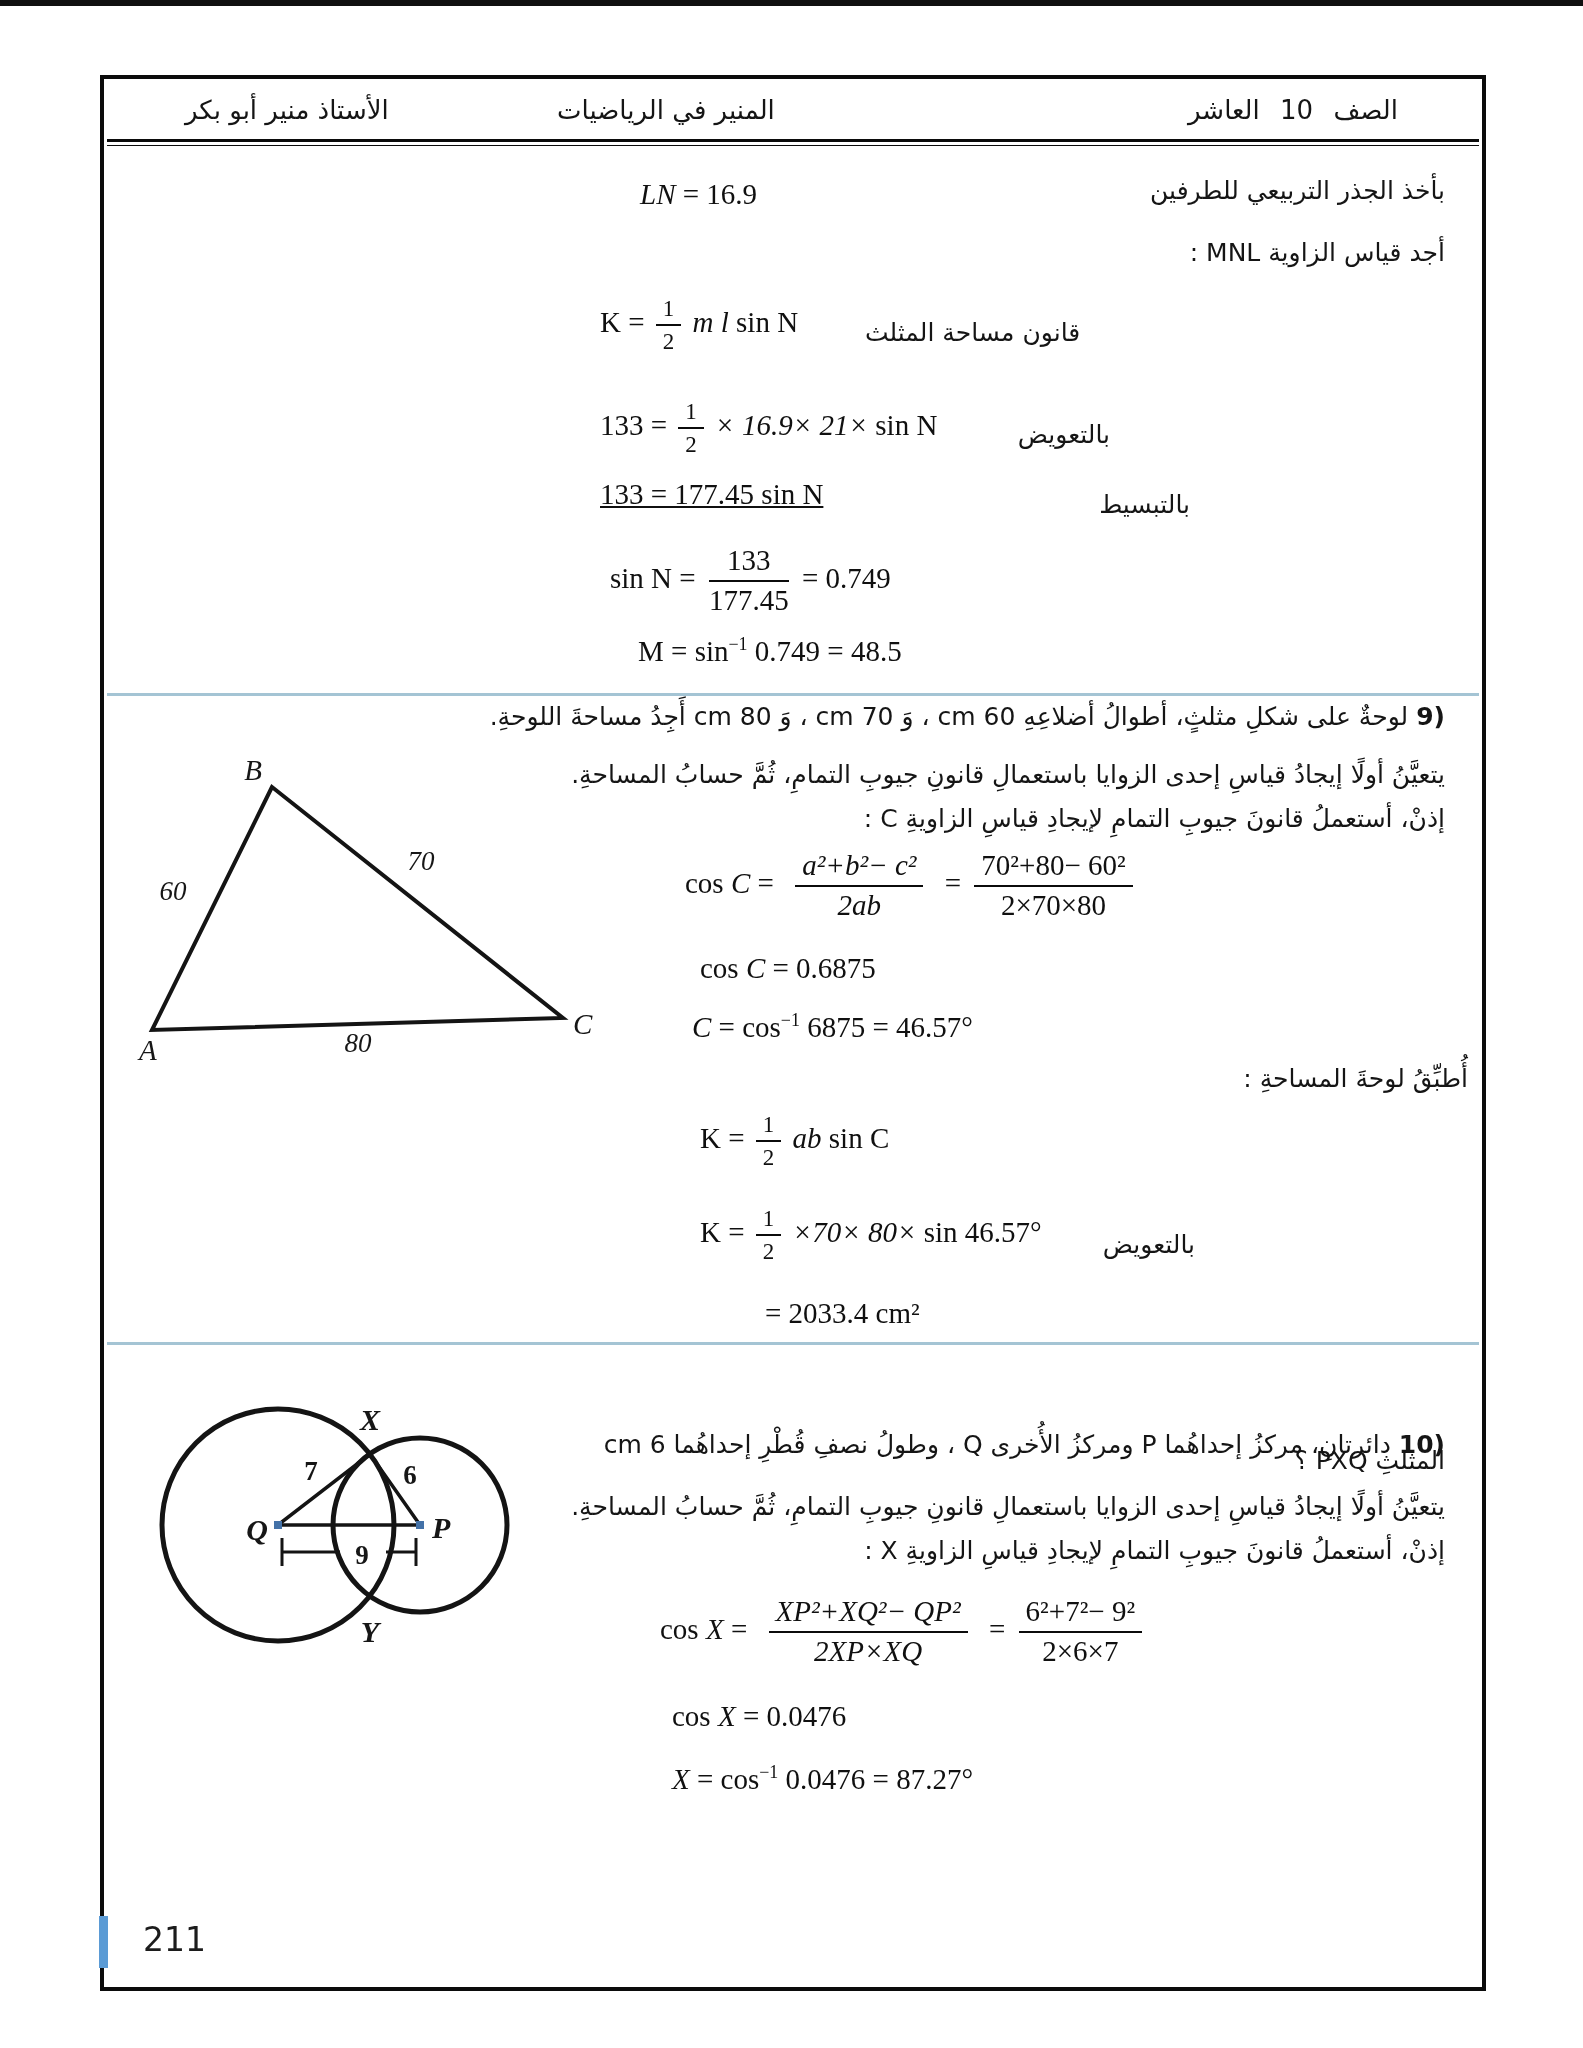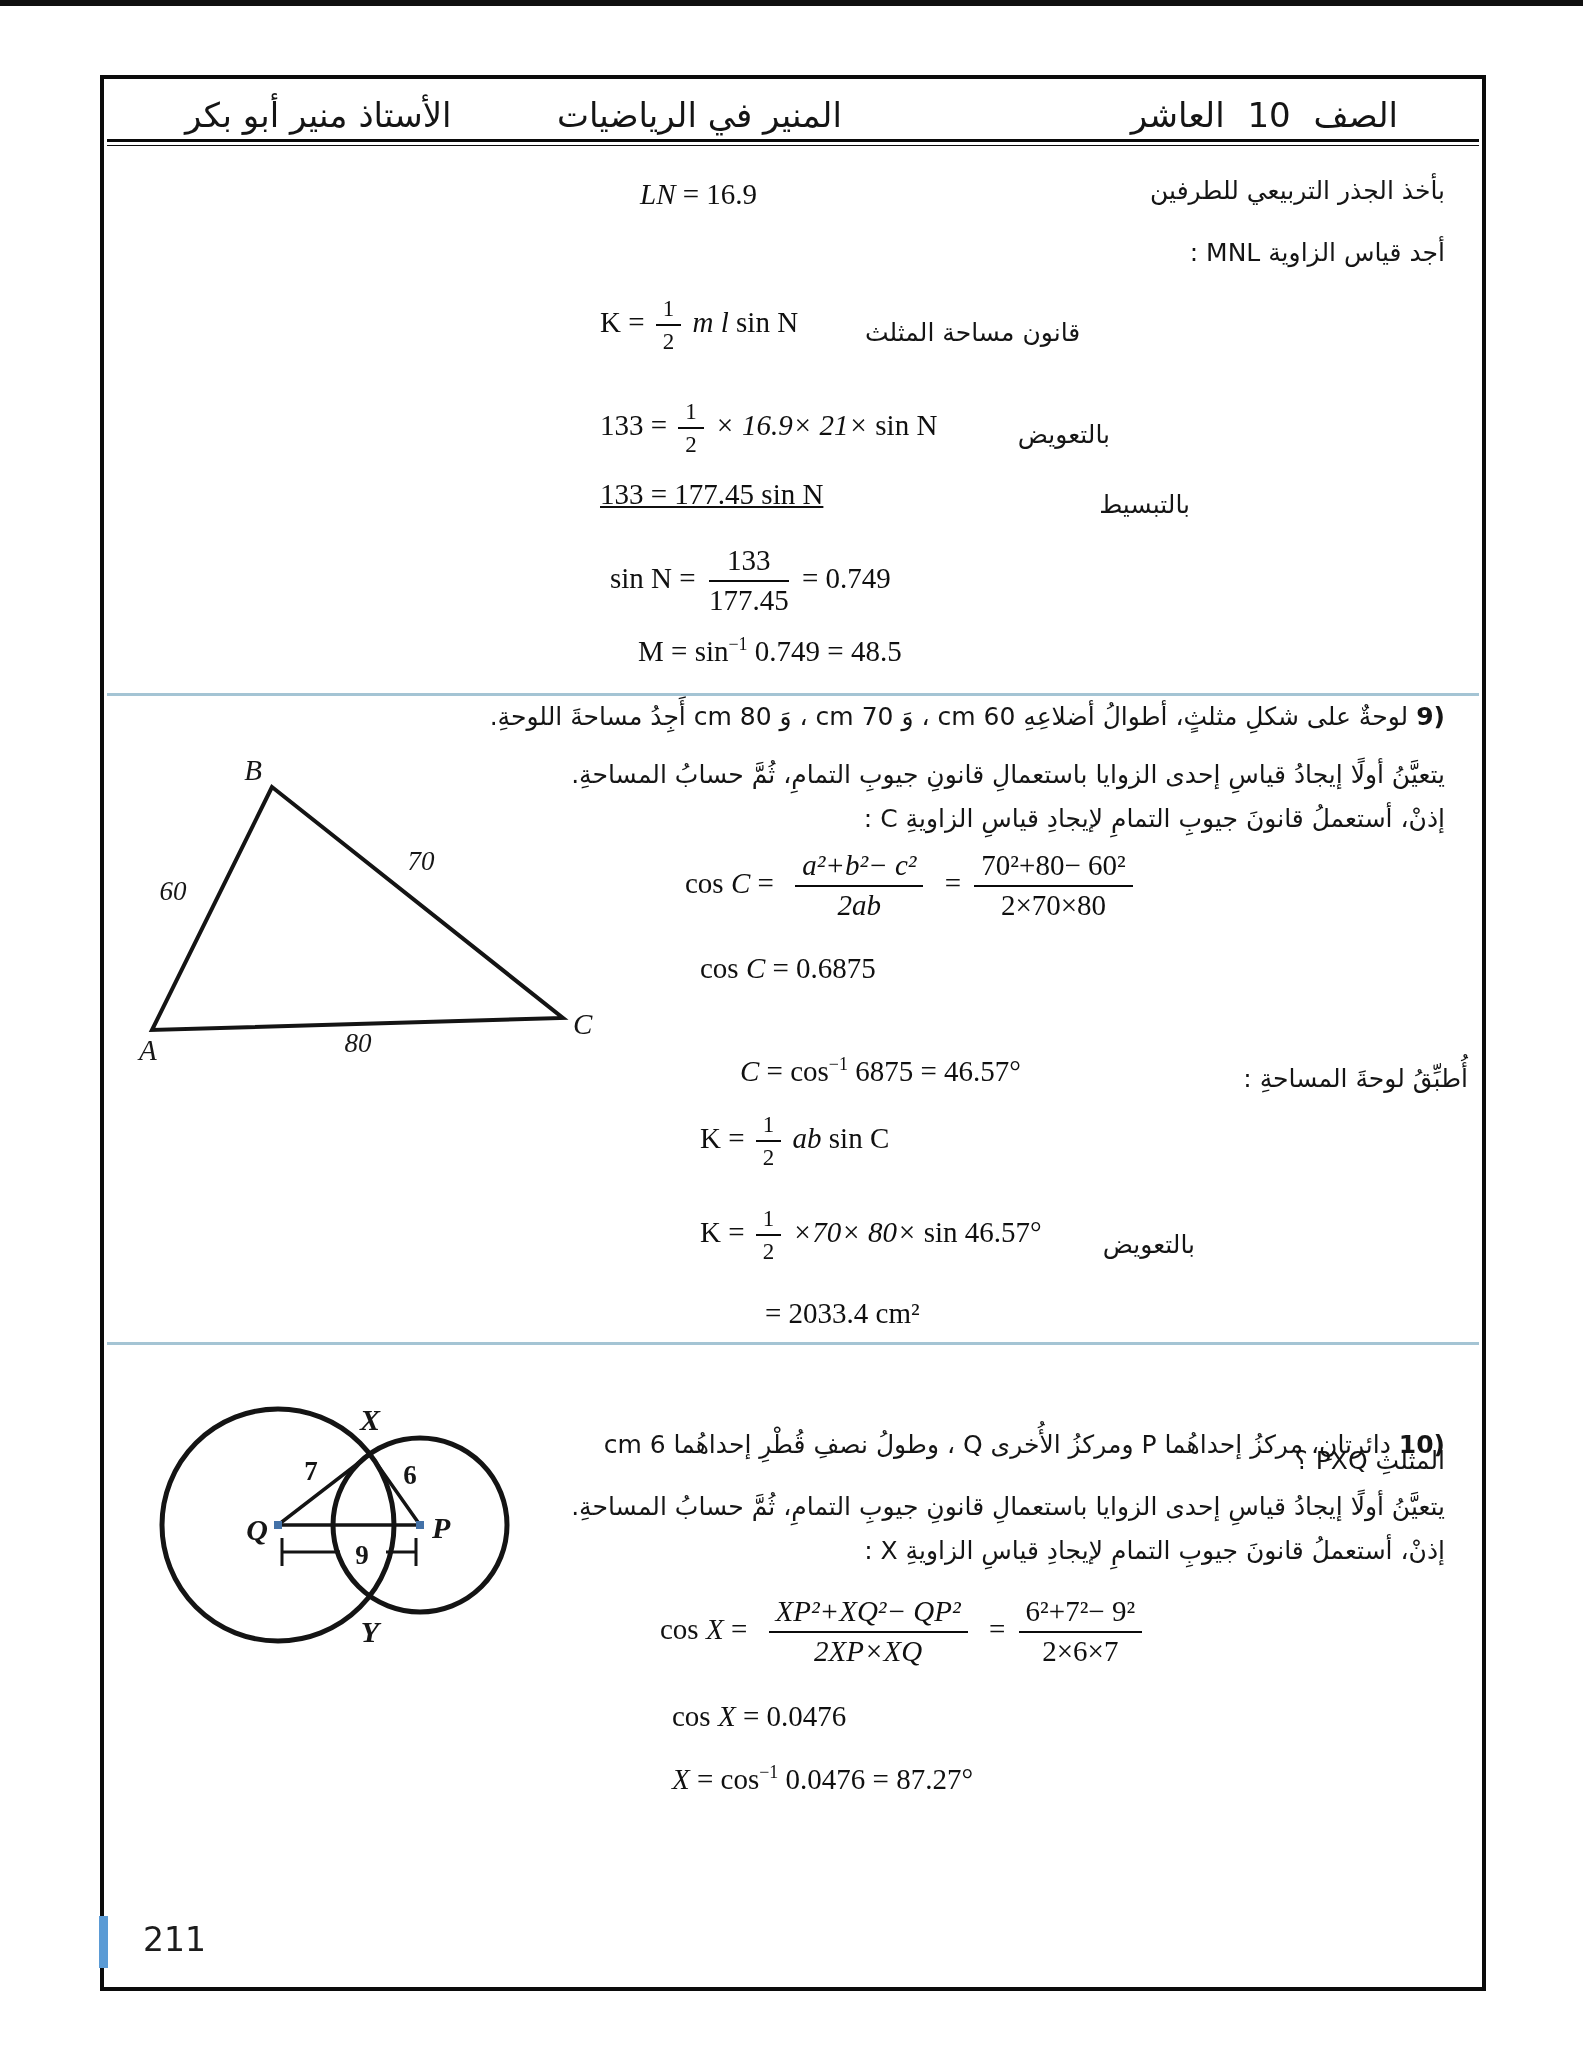--- a/index.html
+++ b/index.html
@@ -11,21 +11,21 @@
   .frame {
     position:absolute; left:100px; top:75px; width:1378px; height:1908px;
     border:4px solid #0b0b0b; background:transparent;
   }
   .hdr-dbl {
     position:absolute; left:107px; top:139px; width:1372px; height:3px;
     border-top:3.5px solid #0b0b0b; border-bottom:1.8px solid #0b0b0b;
   }
   .t { position:absolute; white-space:nowrap; }
   .ar { font-family:"DejaVu Sans", sans-serif; font-size:25px; direction:rtl; unicode-bidi:isolate; color:#151515; }
-  .ar-big { font-size:34px; }
+  .ar-big { font-size:26px; }
   .bold { font-weight:bold; }
   .eq { font-family:"Liberation Serif", serif; font-size:29px; direction:ltr; color:#101010; }
   .it { font-style:italic; }
   .eq sup { font-size:0.62em; }
   .frac { display:inline-block; vertical-align:middle; text-align:center; line-height:1.1; margin:0 6px; }
   .frac .num { display:block; border-bottom:2.6px solid #0b0b0b; padding:0 7px 3px 7px; }
   .frac .den { display:block; padding-top:3px; }
   .frac-sm { font-size:23px; margin:0 4px; }
   .divider { position:absolute; left:107px; width:1372px; height:3.2px; background:#a4c4d4; }
   .grade { word-spacing:12px; }
@@ -71,21 +71,21 @@
   <div class="divider" style="top:693px;"></div>
 
   <div class="t ar" style="right:138px; top:702px;"><span class="bold num-ltr" dir="ltr">9)</span><span> لوحةٌ على شكلِ مثلثٍ، أطوالُ أضلاعِهِ 60 cm ، وَ 70 cm ، وَ 80 cm أَجِدُ مساحةَ اللوحةِ.</span></div>
   <div class="t ar" style="right:138px; top:760px;">يتعيَّنُ أولًا إيجادُ قياسِ إحدى الزوايا باستعمالِ قانونِ جيوبِ التمامِ، ثُمَّ حسابُ المساحةِ.</div>
   <div class="t ar" style="right:138px; top:804px;">إذنْ، أستعملُ قانونَ جيوبِ التمامِ لإيجادِ قياسِ الزاويةِ C :</div>
 
   <div class="t eq" style="left:685px; top:850px;"><span>cos </span><span class="it">C</span><span> = </span><span class="frac" style="margin:0 14px;"><span class="num it">a²+b²− c²</span><span class="den it">2ab</span></span><span> = </span><span class="frac"><span class="num">70²+80− 60²</span><span class="den">2×70×80</span></span></div>
 
   <div class="t eq" style="left:700px; top:952px;"><span>cos </span><span class="it">C</span><span> = 0.6875</span></div>
 
-  <div class="t eq" style="left:740px; top:1010px;margin-top:44px;"><span class="it">C</span><span> = cos</span><sup>−1</sup><span> 6875 = 46.57°</span></div>
+  <div class="t eq" style="left:692px; top:1010px;"><span class="it">C</span><span> = cos</span><sup>−1</sup><span> 6875 = 46.57°</span></div>
 
   <div class="t ar" style="right:115px; top:1064px;">أُطبِّقُ لوحةَ المساحةِ :</div>
 
   <div class="t eq" style="left:700px; top:1112px;"><span>K = </span><span class="frac frac-sm"><span class="num">1</span><span class="den">2</span></span><span class="it"> ab </span><span>sin C</span></div>
 
   <div class="t eq" style="left:700px; top:1206px;"><span>K = </span><span class="frac frac-sm"><span class="num">1</span><span class="den">2</span></span><span class="it"> ×70× 80× </span><span>sin 46.57°</span></div>
   <div class="t ar" style="right:388px; top:1230px;">بالتعويض</div>
 
   <div class="t eq" style="left:765px; top:1297px;">= 2033.4 cm²</div>
 

